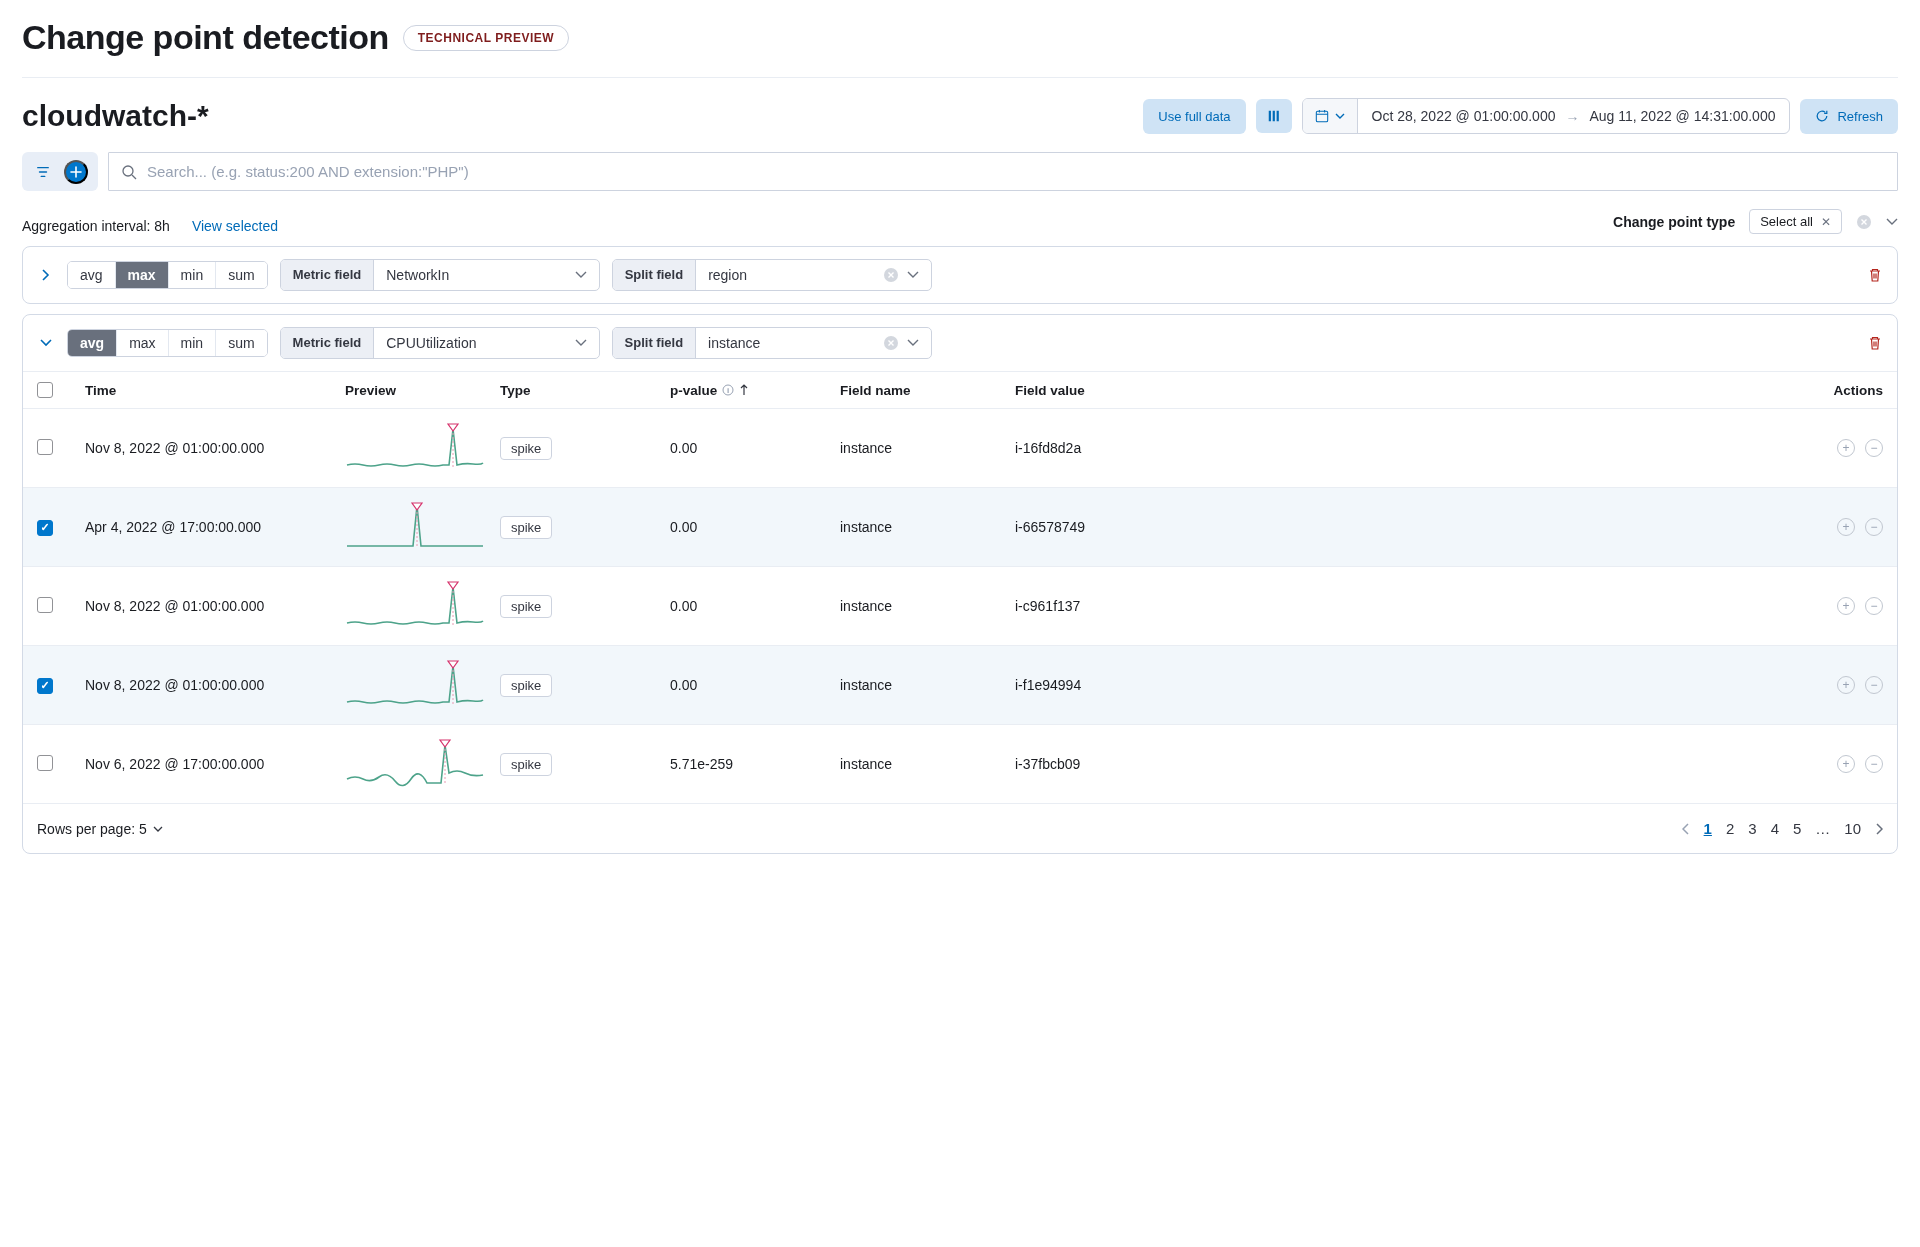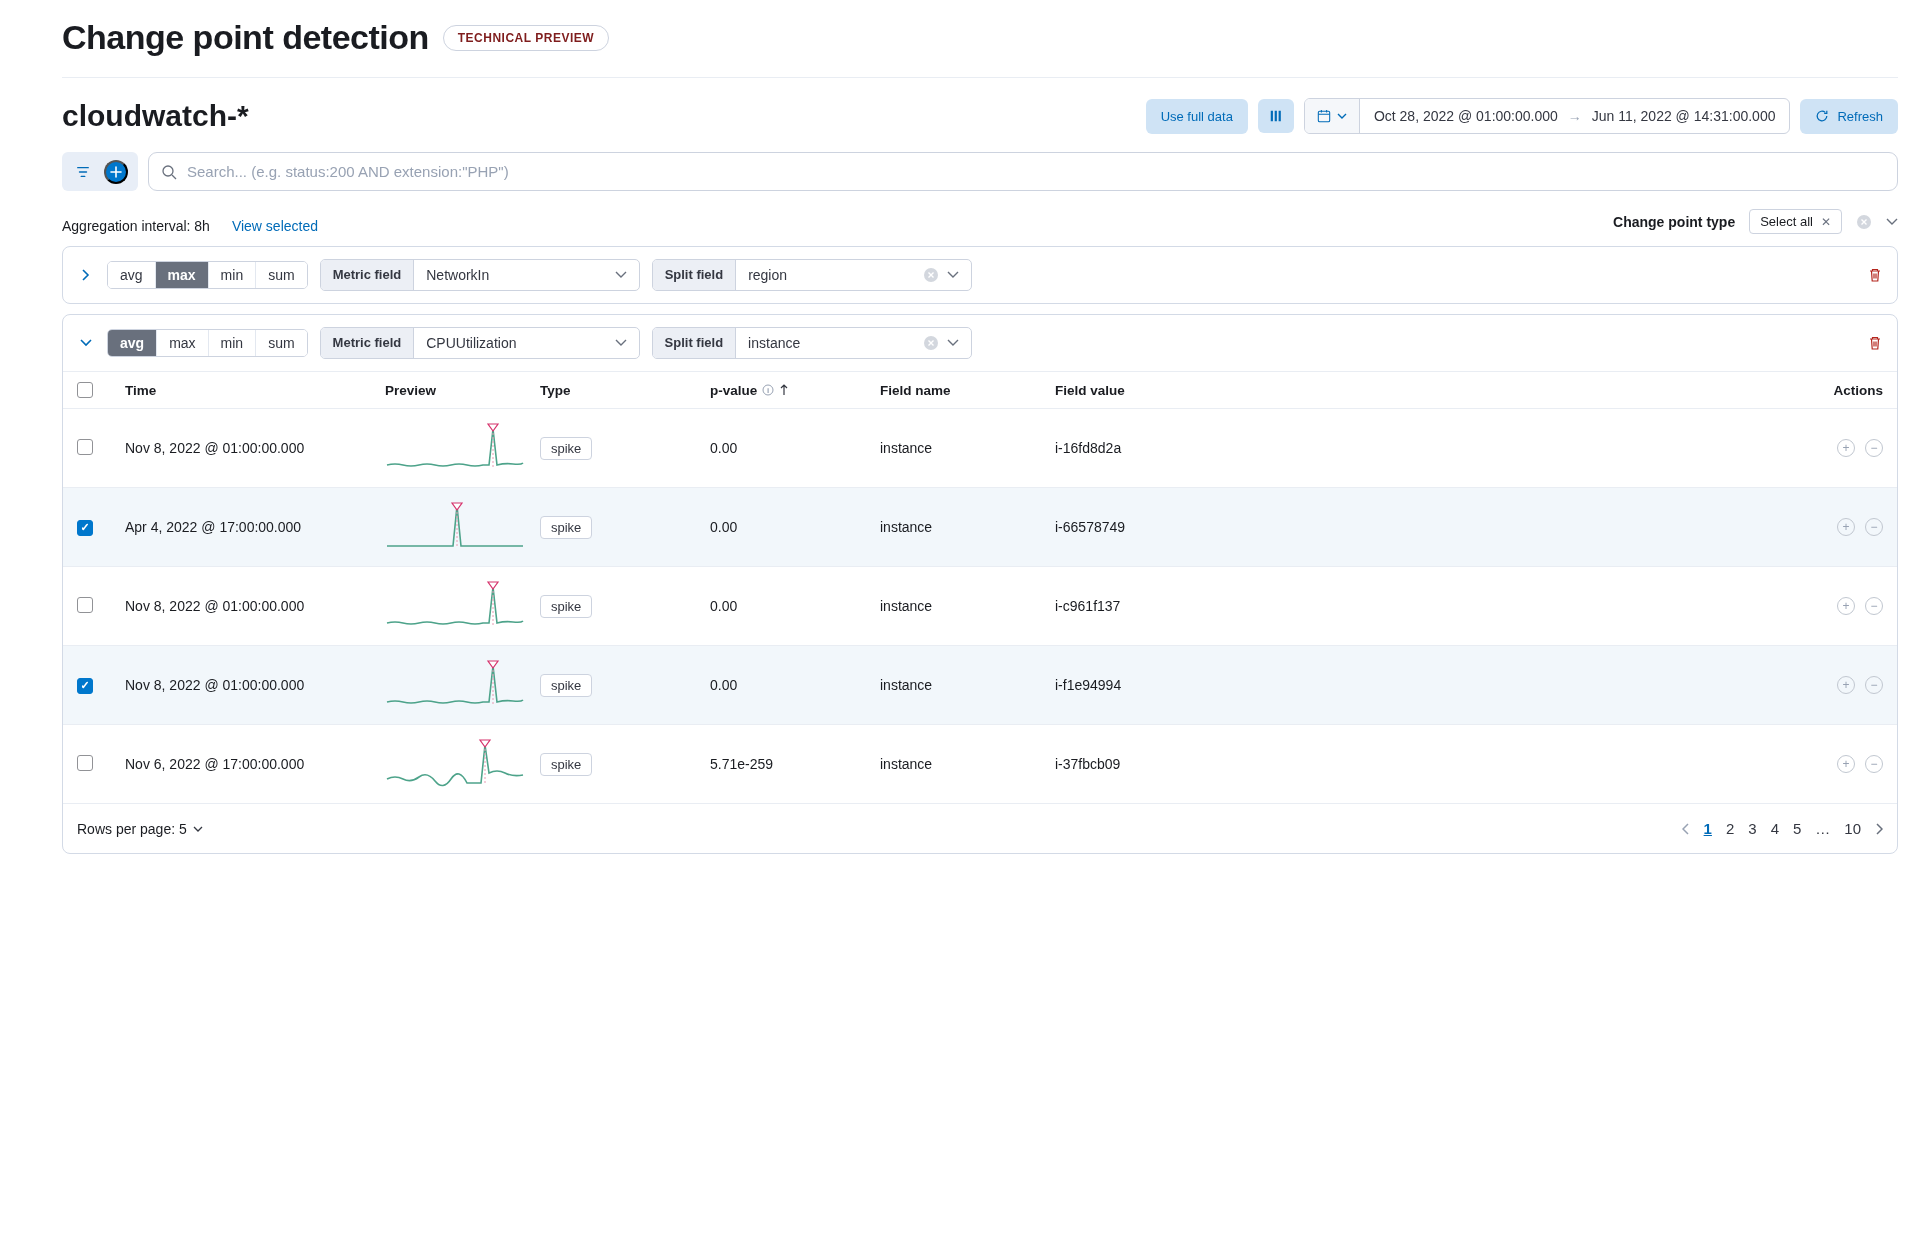--- a/index.html
+++ b/index.html
@@ -3,21 +3,21 @@
 <meta charset="utf-8">
 <style>
   * { box-sizing: border-box; margin: 0; padding: 0; }
   body {
     font-family: -apple-system, BlinkMacSystemFont, "Segoe UI", Helvetica, Arial, sans-serif;
     background: #fff;
     color: #1a1c21;
     font-size: 14px;
     padding: 0;
   }
-  .page { padding: 12px 22px 30px 22px; margin-left: 40px; }
+  .page { padding: 12px 22px 30px 22px; }
   .header-row {
     display: flex; align-items: center; gap: 14px;
     padding: 6px 0 20px 0;
     border-bottom: 1px solid #e9edf3;
   }
   .page-title { font-size: 34px; font-weight: 700; letter-spacing: -0.5px; }
   .badge-outline {
     border: 1px solid #cdd3df; border-radius: 16px;
     padding: 5px 14px; font-size: 12px; font-weight: 700; letter-spacing: 0.5px;
     color: #7f1d1d;
@@ -50,21 +50,21 @@
     padding: 9px 14px; color: #343741;
   }
   .arrow-sep { color: #98a2b3; }
 
   .search-row { display: flex; gap: 10px; align-items: stretch; margin-bottom: 14px; }
   .filter-btn-group { display: flex; border-radius: 6px; overflow: hidden; }
   .filter-btn { background: #e8eef7; border: none; padding: 10px 14px; display:flex; align-items:center; }
   .add-filter-btn { background: #07c; color: #fff; border-radius: 50%; width: 24px; height: 24px; display:inline-flex; align-items:center; justify-content:center; margin:7px 4px 7px 0; padding:0;}
   .add-filter-wrap { background: #e8eef7; display:flex; align-items:center; padding-right:6px;}
   .search-input-wrap {
-    flex: 1; border: 1px solid #cdd3df; border-radius: 9px;
+    flex: 1; border: 1px solid #cdd3df; border-radius: 1px;
     display: flex; align-items: center; padding: 0 12px; gap: 10px;
   }
   .search-input-wrap input {
     flex: 1; border: none; outline: none; font-size: 15px; padding: 10px 0;
     color: #343741;
   }
   .search-input-wrap input::placeholder { color: #98a2b3; }
 
   .info-row {
     display: flex; justify-content: space-between; align-items: flex-end;
@@ -196,21 +196,21 @@
               <line x1="5" y1="1" x2="5" y2="4" stroke="#006bb8" stroke-width="1.2"></line>
               <line x1="11" y1="1" x2="11" y2="4" stroke="#006bb8" stroke-width="1.2"></line>
             </svg>
           <svg width="10" height="6" viewBox="0 0 10 6">
               <path d="M1 1 L5 5 L9 1" fill="none" stroke="#006bb8" stroke-width="1.4"></path>
             </svg>
         </div>
         <div class="date-range">
           <span>Oct 28, 2022 @ 01:00:00.000</span>
           <span class="arrow-sep">→</span>
-          <span>Jun 11, 2022 @ 14:31:00.000</span>
+          <span>Aug 11, 2022 @ 14:31:00.000</span>
         </div>
       </div>
       <button class="btn btn-light">
         <svg class="icon-sm" viewBox="0 0 16 16">
             <path d="M13.5 8a5.5 5.5 0 1 1-1.8-4.1" fill="none" stroke="#006bb8" stroke-width="1.4"></path>
             <path d="M13.5 2 L13.5 5 L10.5 5" fill="none" stroke="#006bb8" stroke-width="1.4"></path>
           </svg>
         <span>Refresh</span>
       </button>
     </div>

